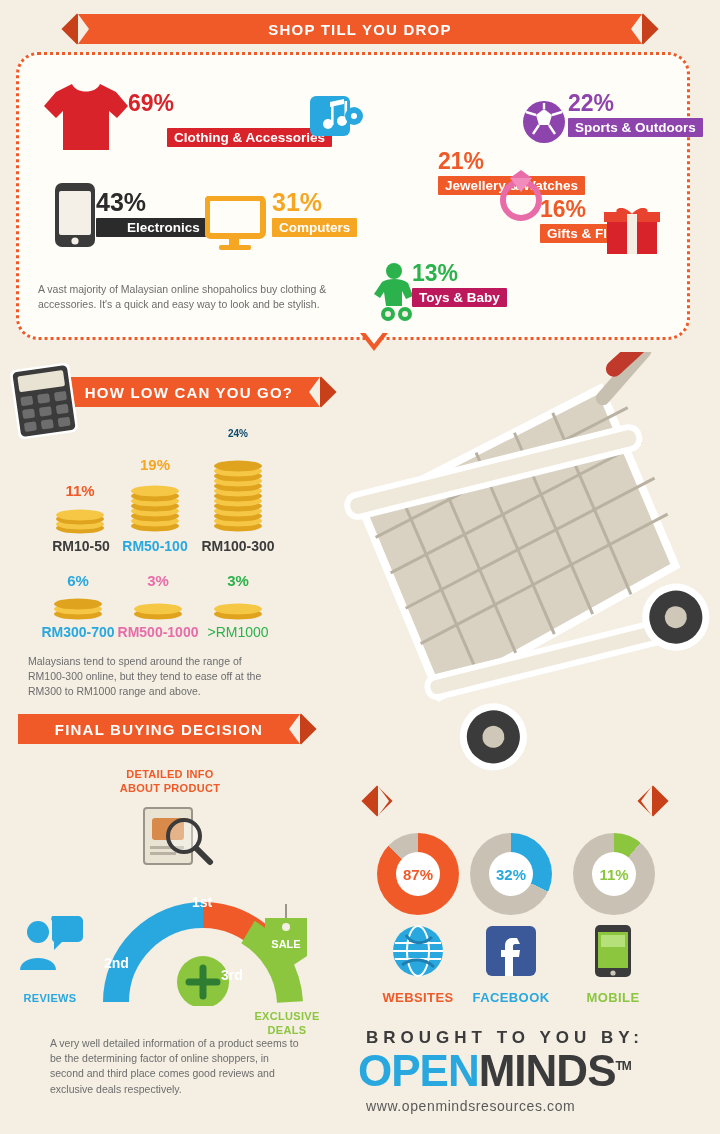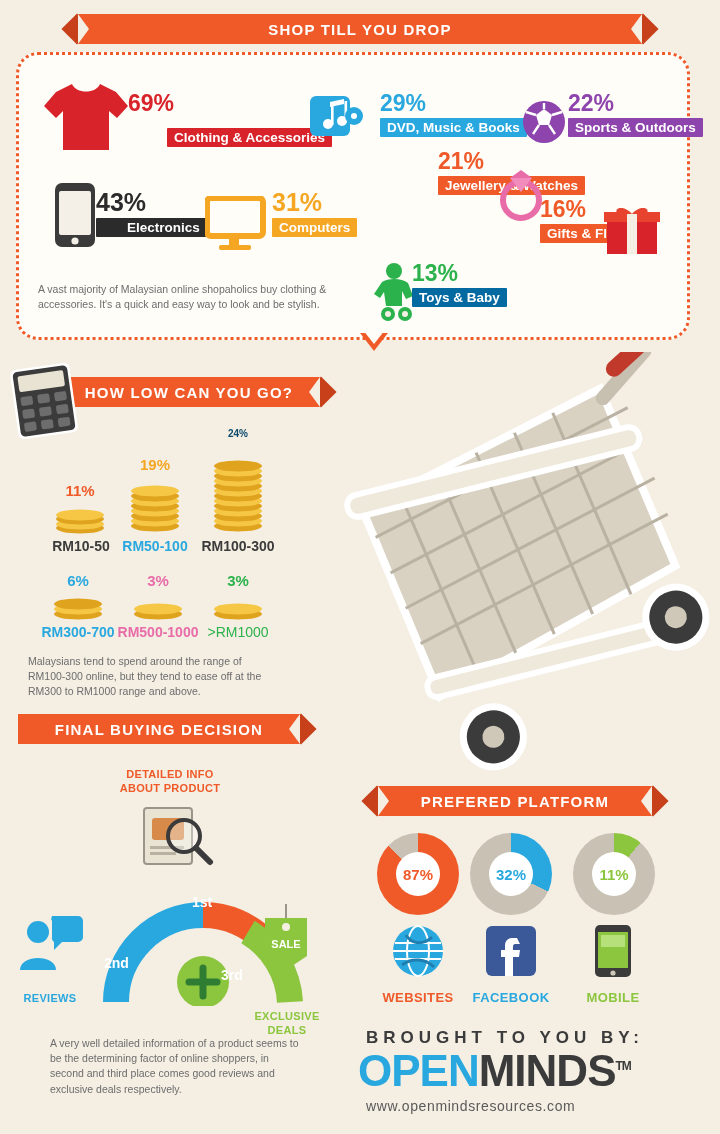--- a/index.html
+++ b/index.html
@@ -93,24 +93,20 @@
   <svg width="54" height="48" style="position:absolute;left:310px;top:92px;" viewBox="0 0 54 48">
     <rect x="0" y="4" width="40" height="40" rx="6" fill="#29a8df"></rect>
     <path d="M20 10 L34 7 L34 12 L20 15 Z" fill="#fff"></path>
     <circle cx="18" cy="32" r="5" fill="#fff"></circle>
       <rect x="21" y="12" width="2.6" height="21" fill="#fff"></rect>
     <circle cx="32" cy="29" r="5" fill="#fff"></circle>
       <rect x="34.5" y="9" width="2.6" height="21" fill="#fff"></rect>
     <circle cx="44" cy="24" r="9" fill="#29a8df"></circle>
       <circle cx="44" cy="24" r="3" fill="#fff"></circle>
   </svg>
-  <div class="cat" style="left:380px;top:92px;">
-    <div class="pct" style="color:#29a8df;">29%</div>
-    <div style="margin-top:3px;"><span class="lbl" style="background:#29a8df;">DVD, Music &amp; Books</span></div>
-  </div>
 
   <svg width="44" height="44" style="position:absolute;left:522px;top:100px;" viewBox="0 0 44 44">
     <circle cx="22" cy="22" r="21" fill="#8e44ad"></circle>
     <path d="M22 9 L30 15 L27 25 L17 25 L14 15 Z" fill="#fff"></path>
     <path d="M22 3 L22 9 M30 15 L40 12 M27 25 L33 34 M17 25 L11 34 M14 15 L4 12" stroke="#fff" stroke-width="2.4" fill="none"></path>
   </svg>
   <div class="cat" style="left:568px;top:92px;">
     <div class="pct" style="color:#8e44ad;">22%</div>
     <div style="margin-top:3px;"><span class="lbl" style="background:#8e44ad;">Sports &amp; Outdoors</span></div>
   </div>
@@ -159,21 +155,21 @@
   <svg width="46" height="60" style="position:absolute;left:372px;top:262px;" viewBox="0 0 46 60">
     <circle cx="22" cy="9" r="8" fill="#2bb24c"></circle>
     <path d="M10 20 C16 16 30 16 36 21 L41 34 L34 37 L30 29 L30 44 L14 44 L12 30 L8 36 L2 32 Z" fill="#2bb24c"></path>
     <circle cx="16" cy="52" r="7" fill="#2bb24c"></circle>
       <circle cx="16" cy="52" r="3" fill="#f4eee3"></circle>
     <circle cx="33" cy="52" r="7" fill="#2bb24c"></circle>
       <circle cx="33" cy="52" r="3" fill="#f4eee3"></circle>
   </svg>
   <div class="cat" style="left:412px;top:262px;">
     <div class="pct" style="color:#2bb24c;">13%</div>
-    <div style="margin-top:3px;"><span class="lbl" style="background:#0369a1;">Toys &amp; Baby</span></div>
+    <div style="margin-top:3px;"><span class="lbl" style="background:#be185d;">Toys &amp; Baby</span></div>
   </div>
 
   <div class="note" style="left:38px;top:282px;">A vast majority of Malaysian online shopaholics buy clothing &amp; accessories. It's a quick and easy way to look and be stylish.</div>
 
   <svg width="370" height="420" style="position:absolute;left:340px;top:352px;" viewBox="0 0 370 420">
     <g transform="rotate(-14 185 210)">
       <path d="M40 120 L300 60 L330 250 L70 320 Z" fill="#d9d2c2" stroke="#fff" stroke-width="8"></path>
       <g stroke="#b9b2a2" stroke-width="3" fill="none">
         <path d="M80 112 L112 306"></path>
           <path d="M122 102 L154 296"></path>
@@ -348,23 +344,20 @@
   <div class="dec-label" style="left:232px;top:986px;width:110px;color:#8cc63f;line-height:1.25;margin-top:24px;">
     <div>EXCLUSIVE</div>
     <div>DEALS</div>
   </div>
 
   <div class="note" style="left:50px;top:1036px;width:250px;">A very well detailed information of a product seems to be the determining factor of online shoppers, in second and third place comes good reviews and exclusive deals respectively.</div>
 
   <div class="ribbon" style="left:360px;top:786px;width:310px;">
     <div class="tail l"></div>
     <div class="tail r"></div>
-    <div class="bar">
-      <span class="txt">PREFERED PLATFORM</span>
-    </div>
     <div class="notch l"></div>
     <div class="notch r"></div>
   </div>
 
   <div class="donut" style="left:377px;top:833px;background:conic-gradient(#ef5a28 0deg 313deg,#c9c2b4 313deg 360deg);">
     <div class="hole" style="color:#ef5a28;">87%</div>
   </div>
   <div class="donut" style="left:470px;top:833px;background:conic-gradient(#29a8df 0deg 115deg,#c9c2b4 115deg 360deg);">
     <div class="hole" style="color:#29a8df;">32%</div>
   </div>

